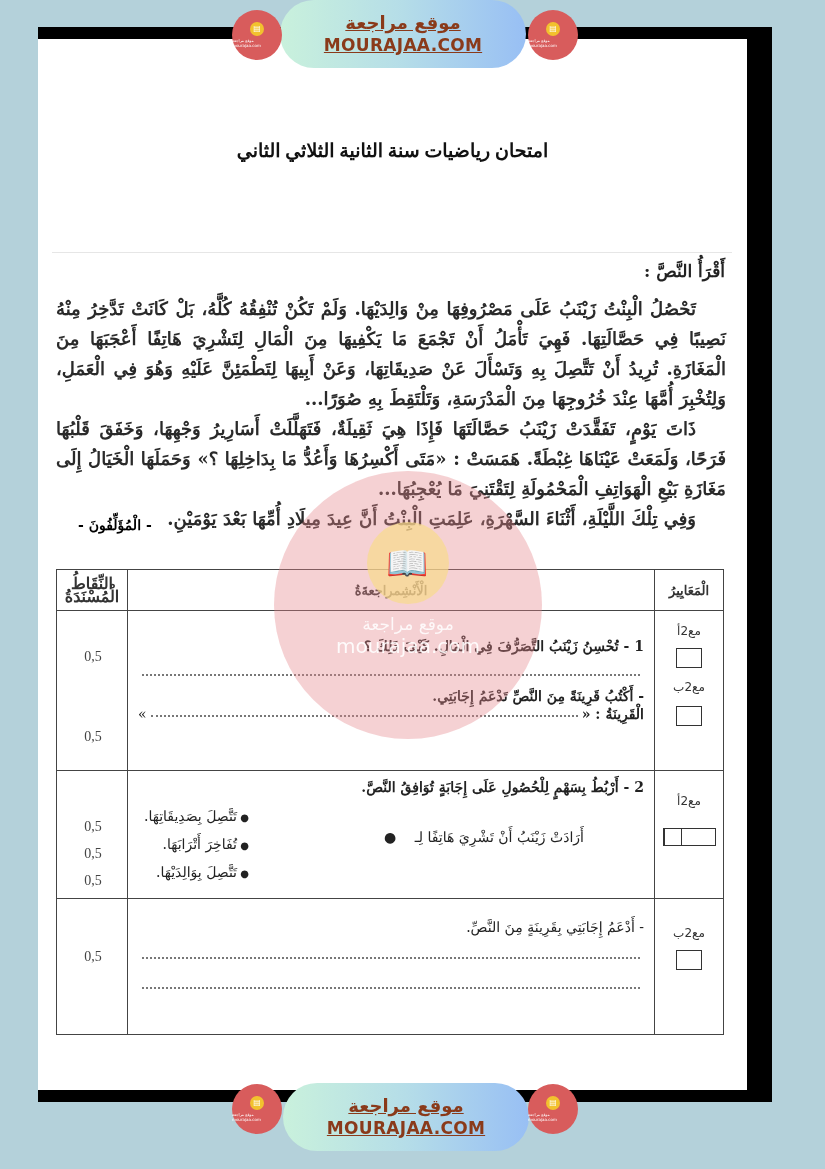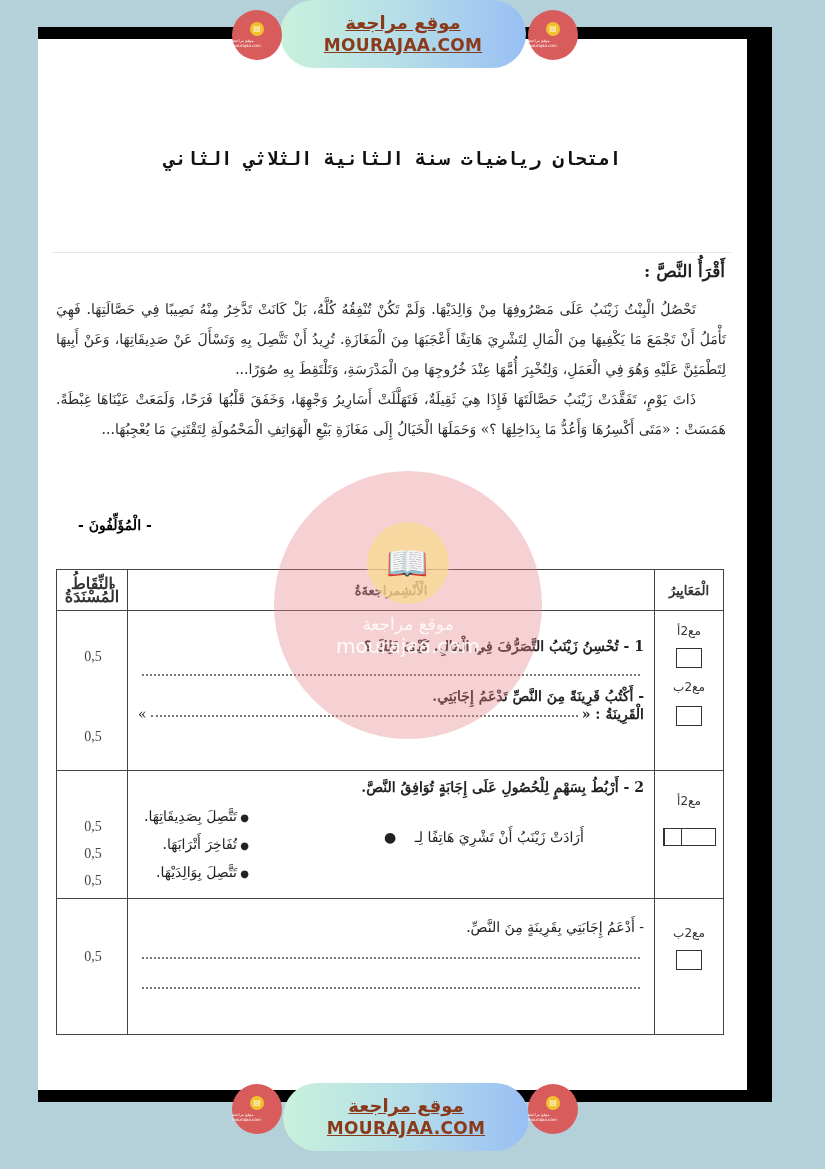--- a/index.html
+++ b/index.html
@@ -20,26 +20,26 @@
   .banner.top { top:0px; }
   .banner.bottom { top:1083px; left:283px; }
   .banner .ar { font-family:"DejaVu Sans", sans-serif; font-weight:bold; font-size:18px; color:#8a3a1a; text-decoration:underline; direction:rtl; line-height:22px; }
   .banner .en { font-family:"DejaVu Sans", sans-serif; font-weight:bold; font-size:17px; color:#8a3a1a; text-decoration:underline; line-height:22px; letter-spacing:0.3px; }
   .badge { position:absolute; width:50px; height:50px; border-radius:50%; background:#d85c5c; z-index:6;
     display:flex; flex-direction:column; align-items:center; justify-content:center; }
   .badge .book { width:14px; height:14px; border-radius:50%; background:#f2c12e; font-size:8px; color:#fff; text-align:center; line-height:14px; }
   .badge .tiny { font-size:4px; color:#fff; line-height:5px; margin-top:2px; }
 
   
-  .title { position:absolute; top:108px; left:0; width:709px; text-align:center; direction:rtl;
-    font-family:Liberation Mono, monospace; font-weight:bold; font-size:19px; color:#111; letter-spacing:1px; }
+  .title { position:absolute; top:100px; left:0; width:709px; text-align:center; direction:rtl;
+    font-family:Liberation Serif, serif; font-weight:bold; font-size:19px; color:#111; letter-spacing:1px; }
   .scan-line { position:absolute; top:213px; left:14px; width:680px; height:1px; background:#e6e6e6; }
   .read-heading { position:absolute; top:222px; right:22px; direction:rtl; font-family:"DejaVu Serif", serif; font-weight:bold; font-size:17px; color:#222;text-align:right; }
   .passage { position:absolute; top:255px; left:18px; width:670px; direction:rtl; text-align:justify;
-    font-family:"DejaVu Serif", serif; font-size:14px; line-height:30px; color:#2a2a2a; font-weight:normal; }
+    font-family:"DejaVu Serif", serif; font-size:18px; line-height:30px; color:#2a2a2a; font-weight:bold; }
   .passage p { margin:0; text-indent:30px; }
   .author { position:absolute; top:478px; left:40px; direction:rtl; font-family:"DejaVu Serif", serif; font-size:14px; color:#000000; font-weight:bold; }
 
   
   .wm { position:absolute; left:236px; top:432px; width:268px; height:268px; border-radius:50%; background:rgba(228,135,140,0.38); z-index:2;
     display:flex; flex-direction:column; align-items:center; justify-content:center; }
   .wm .inner { width:82px; height:82px; border-radius:50%; background:rgba(248,220,140,0.7); display:flex; align-items:center; justify-content:center; font-size:34px; color:#fff; margin-top:-30px; }
   .wm .t1 { color:rgba(255,255,255,0.85); font-size:17px; direction:rtl; margin-top:10px; }
   .wm .t2 { color:rgba(255,255,255,0.9); font-size:20px; }
 
@@ -80,20 +80,21 @@
 </div>
 
 <div class="page">
   <div class="title">امتحان رياضيات سنة الثانية الثلاثي الثاني</div>
   <div class="scan-line"></div>
   <div class="read-heading">أَقْرَأُ النَّصَّ :</div>
 
   <div class="passage">
     <p>تَحْصُلُ الْبِنْتُ زَيْنَبُ عَلَى مَصْرُوفِهَا مِنْ وَالِدَيْهَا. وَلَمْ تَكُنْ تُنْفِقُهُ كُلَّهُ، بَلْ كَانَتْ تَدَّخِرُ مِنْهُ نَصِيبًا فِي حَصَّالَتِهَا. فَهِيَ تَأْمَلُ أَنْ تَجْمَعَ مَا يَكْفِيهَا مِنَ الْمَالِ لِتَشْرِيَ هَاتِفًا أَعْجَبَهَا مِنَ الْمَغَازَةِ. تُرِيدُ أَنْ تَتَّصِلَ بِهِ وَتَسْأَلَ عَنْ صَدِيقَاتِهَا، وَعَنْ أَبِيهَا لِتَطْمَئِنَّ عَلَيْهِ وَهُوَ فِي الْعَمَلِ، وَلِتُخْبِرَ أُمَّهَا عِنْدَ خُرُوجِهَا مِنَ الْمَدْرَسَةِ، وَتَلْتَقِطَ بِهِ صُوَرًا...</p>
     <p>ذَاتَ يَوْمٍ، تَفَقَّدَتْ زَيْنَبُ حَصَّالَتَهَا فَإِذَا هِيَ ثَقِيلَةٌ، فَتَهَلَّلَتْ أَسَارِيرُ وَجْهِهَا، وَخَفَقَ قَلْبُهَا فَرَحًا، وَلَمَعَتْ عَيْنَاهَا غِبْطَةً. هَمَسَتْ : «مَتَى أَكْسِرُهَا وَأَعُدُّ مَا بِدَاخِلِهَا ؟» وَحَمَلَهَا الْخَيَالُ إِلَى مَغَازَةِ بَيْعِ الْهَوَاتِفِ الْمَحْمُولَةِ لِتَقْتَنِيَ مَا يُعْجِبُهَا...</p>
+    <p>وَفِي تِلْكَ اللَّيْلَةِ، أَثْنَاءَ السَّهْرَةِ، عَلِمَتِ الْبِنْتُ أَنَّ عِيدَ مِيلَادِ أُمِّهَا بَعْدَ يَوْمَيْنِ.</p>
   </div>
   <div class="author">- الْمُؤَلِّفُونَ -</div>
 
   <div class="wm">
     <div class="inner">📖</div>
     <div class="t1">موقع مراجعة</div>
     <div class="t2">mourajaa.com</div>
   </div>
 
   <table class="act">

